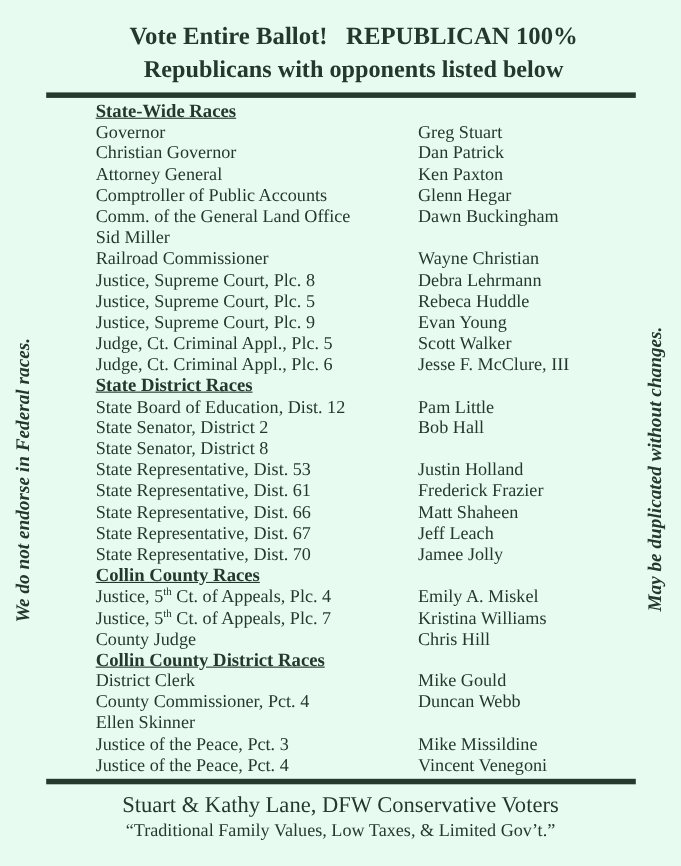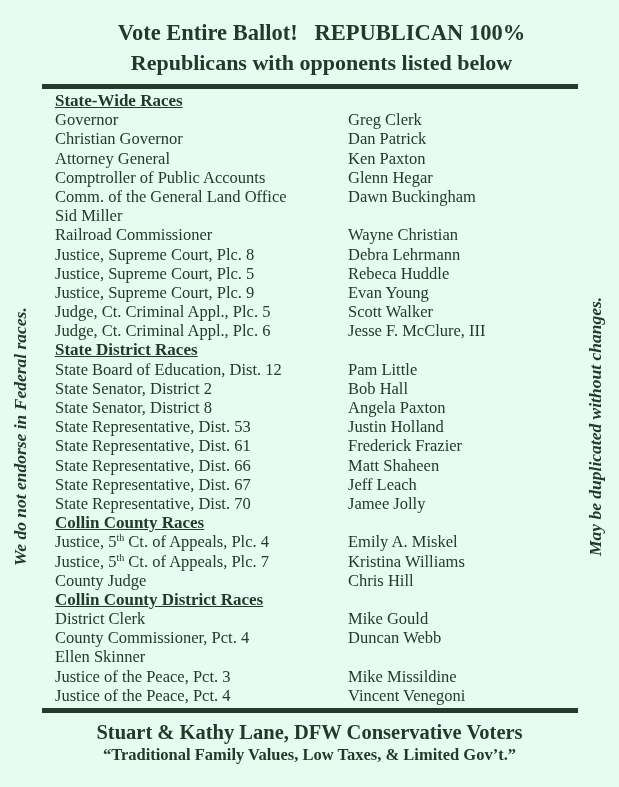--- a/index.html
+++ b/index.html
@@ -51,20 +51,21 @@
     top: 91px;
     left: 55px;
     width: 530px;
     font-size: 16.5px;
     line-height: 19.2px;
   }
   .row {
     display: flex;
     height: 19.2px;
     white-space: nowrap;
+    margin-left: 32px;
   }
   .section-title {
     font-weight: bold;
     text-decoration: underline;
     font-size: 17px;
   }
   .race {
     width: 293px;
     flex: 0 0 293px;
   }
@@ -91,21 +92,21 @@
   .margin-note.right {
     left: 585px;
     top: 556px;
   }
   .footer {
     position: absolute;
     top: 719px;
     left: 0;
     width: 619px;
     text-align: center;
-    font-weight: bold;
+    font-weight: normal;
   }
   .footer-line1 {
     font-size: 20.5px;
     line-height: 26px;
   }
   .footer-line2 {
     font-size: 16.5px;
     line-height: 20px;
   }
 </style>
@@ -124,21 +125,21 @@
   </div>
 
   <div class="rule top"></div>
 
   <div class="races" id="races">
       <div class="row">
         <span class="section-title">State-Wide Races</span>
       </div>
       <div class="row">
         <div class="race">Governor</div>
-        <div class="candidate">Greg Clerk</div>
+        <div class="candidate">Greg Stuart</div>
       </div>
       <div class="row">
         <div class="race">Christian Governor</div>
         <div class="candidate">Dan Patrick</div>
       </div>
       <div class="row">
         <div class="race">Attorney General</div>
         <div class="candidate">Ken Paxton</div>
       </div>
       <div class="row">
@@ -182,21 +183,20 @@
       <div class="row">
         <div class="race">State Board of Education, Dist. 12</div>
         <div class="candidate">Pam Little</div>
       </div>
       <div class="row">
         <div class="race">State Senator, District 2</div>
         <div class="candidate">Bob Hall</div>
       </div>
       <div class="row">
         <div class="race">State Senator, District 8</div>
-        <div class="candidate">Angela Paxton</div>
       </div>
       <div class="row">
         <div class="race">State Representative, Dist. 53</div>
         <div class="candidate">Justin Holland</div>
       </div>
       <div class="row">
         <div class="race">State Representative, Dist. 61</div>
         <div class="candidate">Frederick Frazier</div>
       </div>
       <div class="row">

